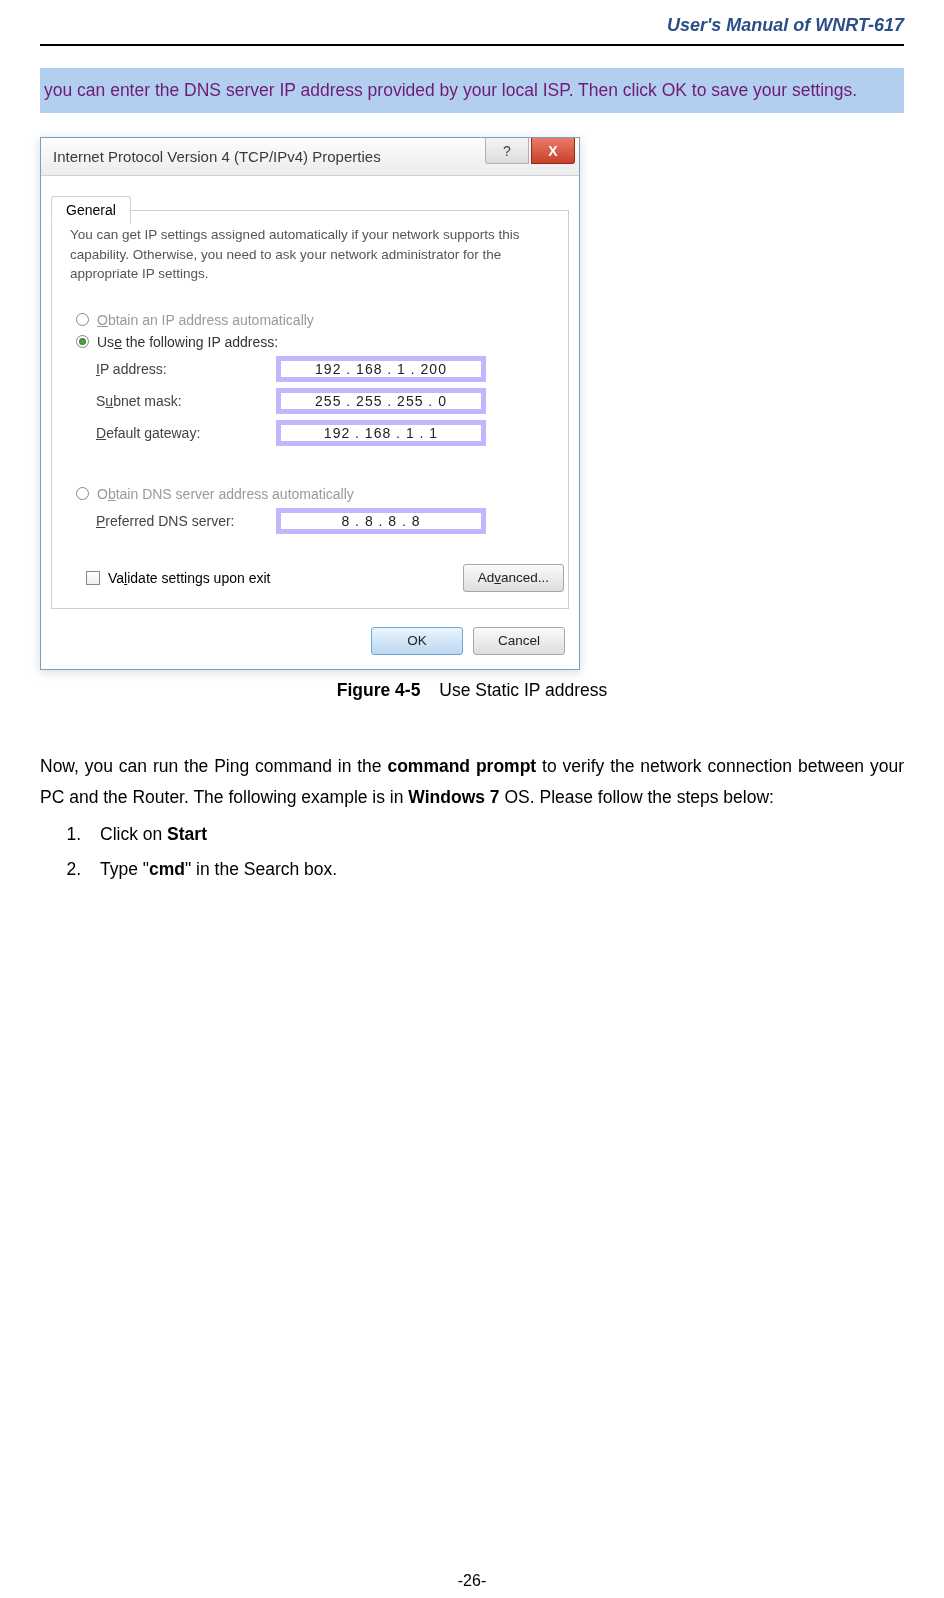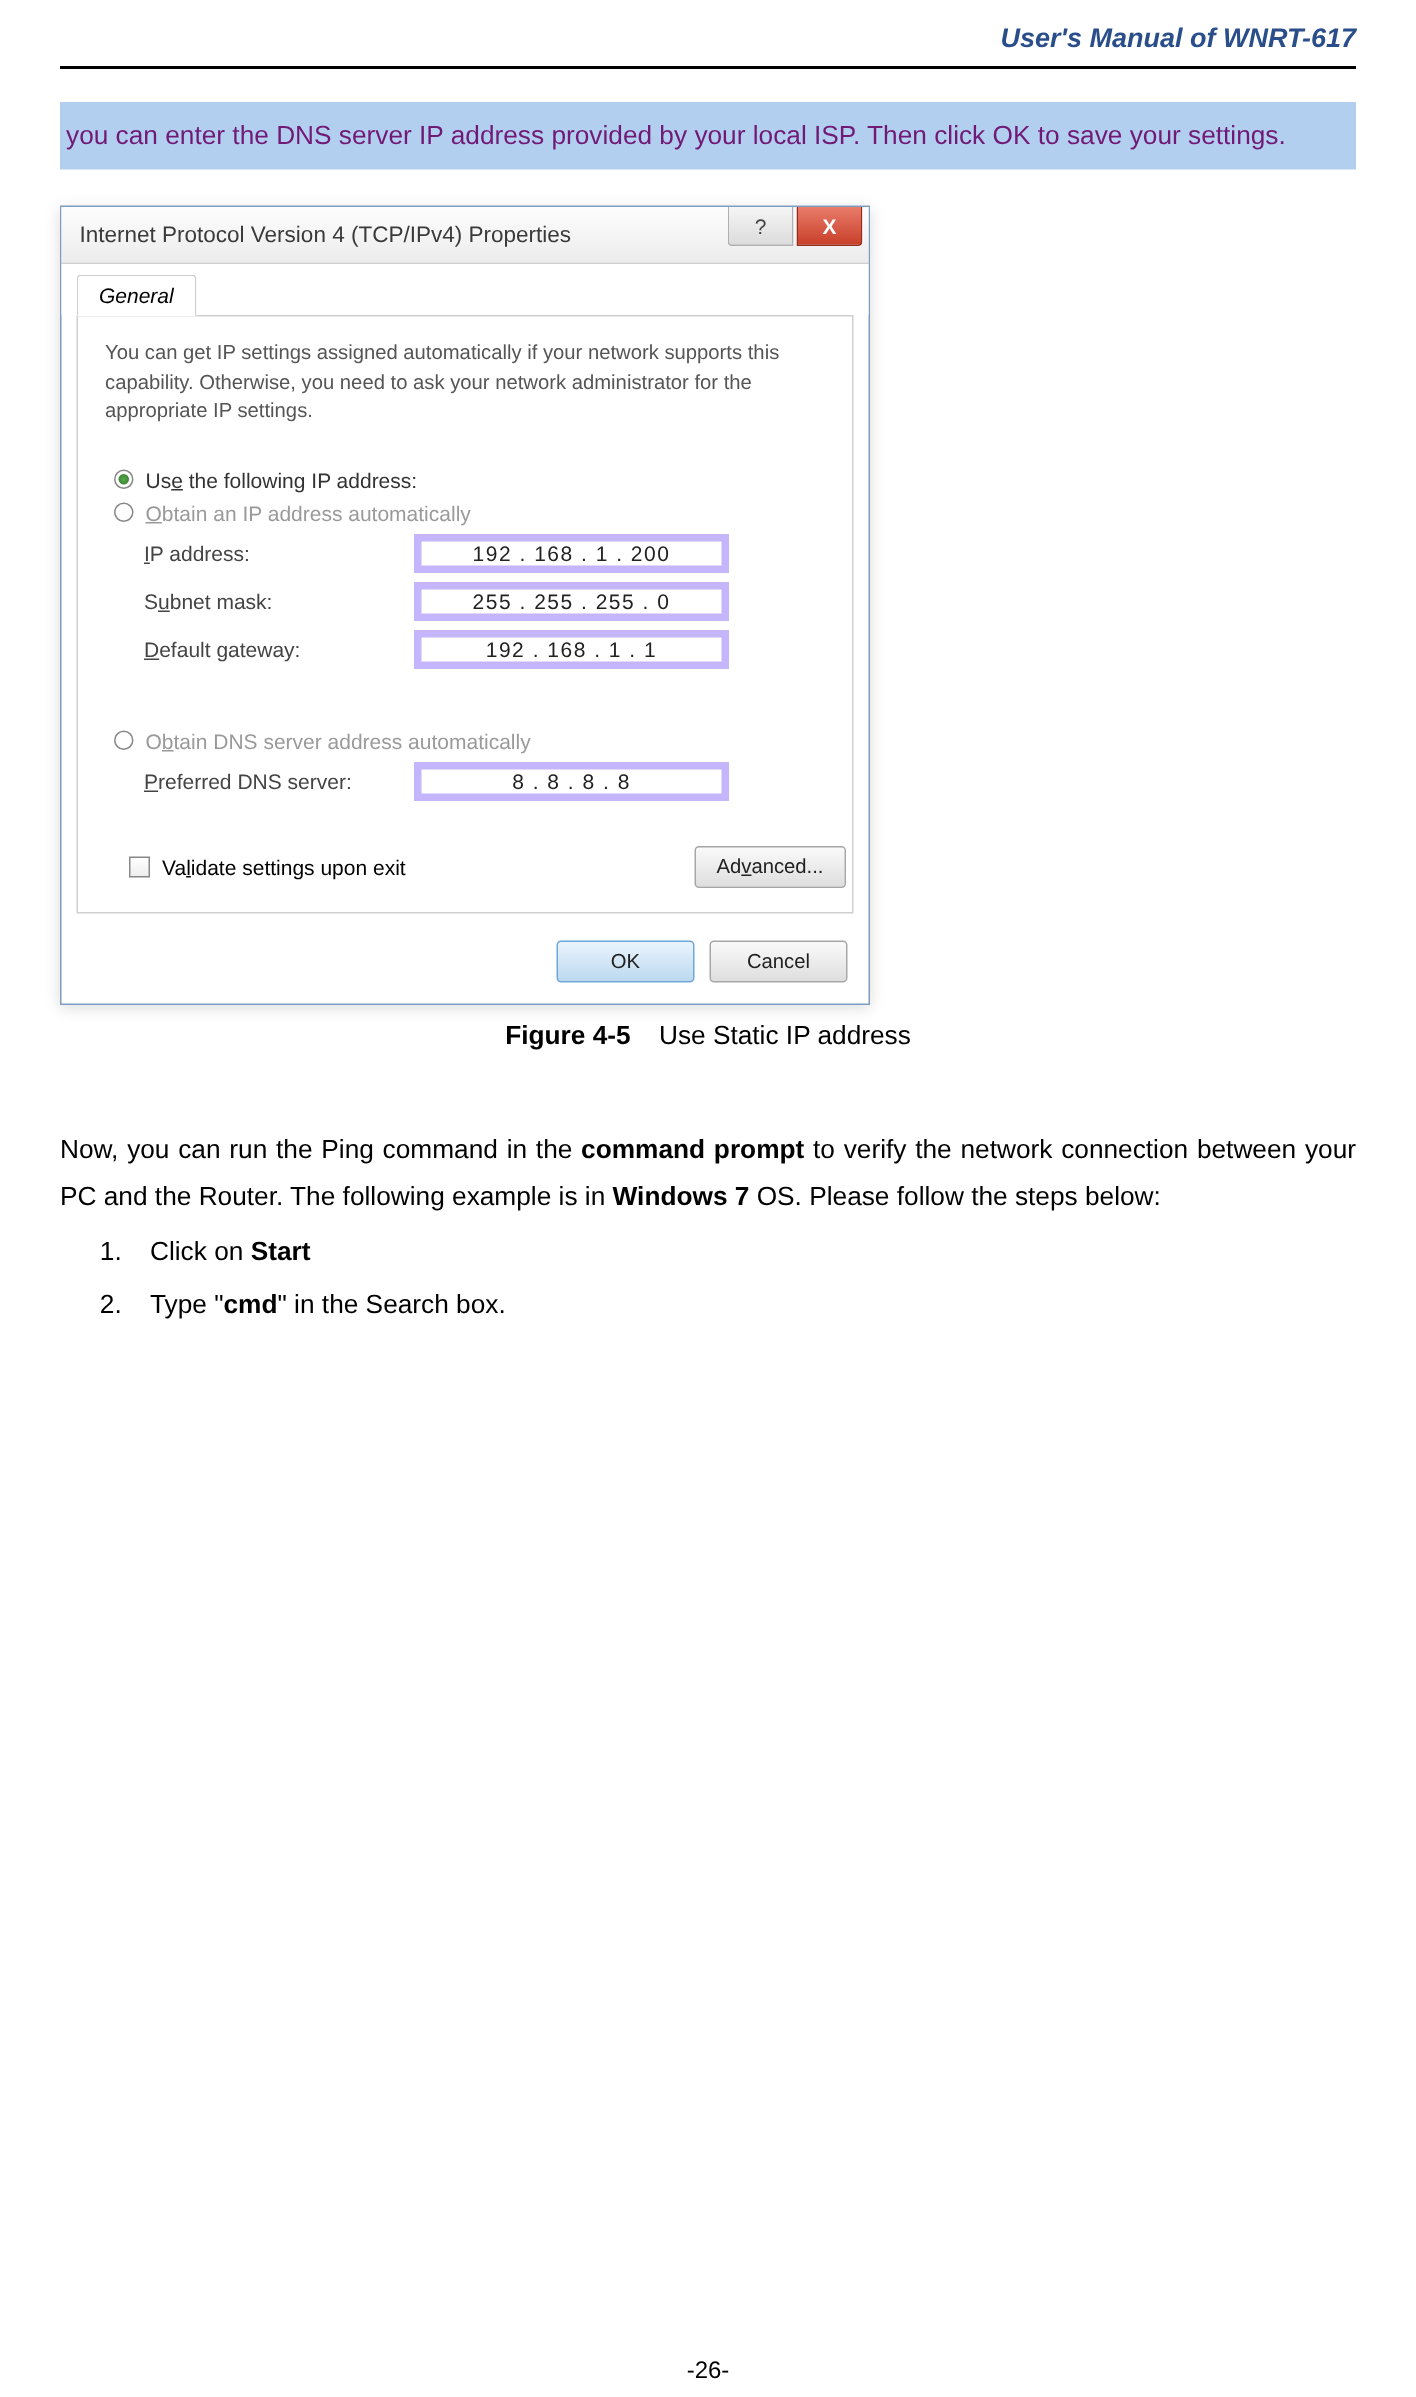--- a/index.html
+++ b/index.html
@@ -85,22 +85,21 @@
   }
   .tab {
     display: inline-block;
     padding: 5px 14px;
     background: #fff;
     border: 1px solid #cfcfcf;
     border-bottom: 1px solid #fff;
     border-radius: 3px 3px 0 0;
     font-size: 14px;
     position: relative;
-    top: 1px;
-    font-style: italic;
+    top: 14px;
   }
   .tab-content {
     border: 1px solid #cfcfcf;
     margin: 0 10px 10px 10px;
     padding: 14px 4px 16px 18px;
   }
   .intro-text {
     color: #555;
     font-size: 13.5px;
     line-height: 1.45;
@@ -202,27 +201,27 @@
         <div class="close-btn">X</div>
       </div>
     </div>
     <div class="tabbar">
       <span class="tab">General</span>
     </div>
     <div class="tab-content">
       <div class="intro-text">You can get IP settings assigned automatically if your network supports this capability. Otherwise, you need to ask your network administrator for the appropriate IP settings.</div>
 
       <div class="group lite">
+        <div class="radio-row disabled">
+          <span class="radio"></span>
+          <span><u class="acc">O</u>btain an IP address automatically</span>
+        </div>
         <div class="radio-row">
           <span class="radio sel"></span>
           <span>Us<u class="acc">e</u> the following IP address:</span>
-        </div>
-        <div class="radio-row disabled">
-          <span class="radio"></span>
-          <span><u class="acc">O</u>btain an IP address automatically</span>
         </div>
         <div class="field-row">
           <span class="field-label"><u class="acc">I</u>P address:</span>
           <span class="ip-box">192 . 168 .  1   . 200</span>
         </div>
         <div class="field-row">
           <span class="field-label">S<u class="acc">u</u>bnet mask:</span>
           <span class="ip-box">255 . 255 . 255 .  0</span>
         </div>
         <div class="field-row">

